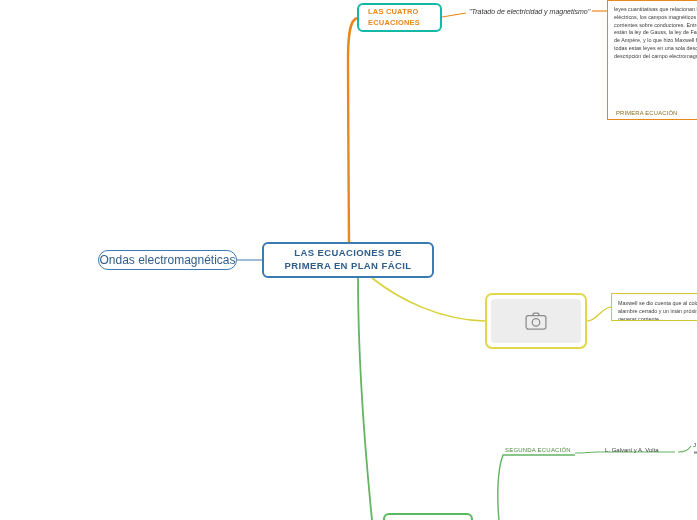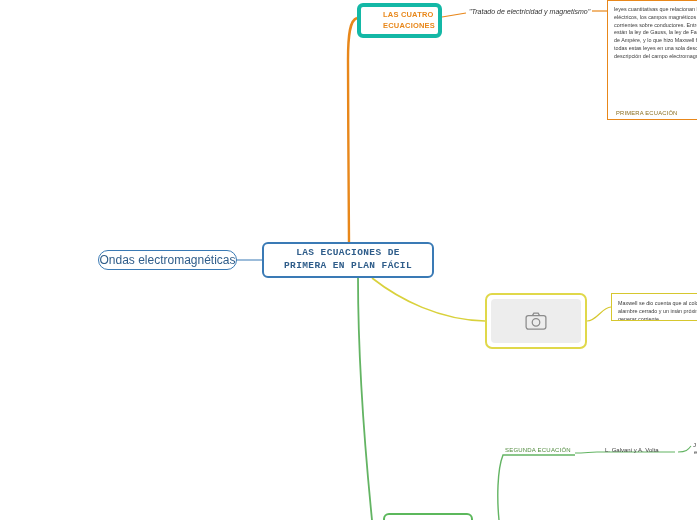--- a/index.html
+++ b/index.html
@@ -36,21 +36,20 @@
     display: flex;
     align-items: center;
     justify-content: center;
     text-align: center;
     font-size: 9.5px;
     font-weight: bold;
     color: #2f5d8a;
     letter-spacing: 0.4px;
     line-height: 1.35;
     padding: 0 6px;
-    font-family: Liberation Mono, monospace;
   }
   
   .leaf-left {
     left: 98px;
     top: 250px;
     width: 139px;
     height: 20px;
     border: 1px solid #3a7ab5;
     border-radius: 10px;
     background: #ffffff;
@@ -58,27 +57,27 @@
     align-items: center;
     justify-content: center;
     font-size: 12px;
     color: #2f5d8a;
   }
   
   .node-orange {
     left: 357px;
     top: 3px;
     width: 85px;
-    height: 35px;
-    border: 4px solid #14b8a6;
+    height: 29px;
+    border: 2px solid #14b8a6;
     border-radius: 6px;
     background: #ffffff;
     display: flex;
     align-items: center;
-    padding-left: 22px;
+    padding-left: 9px;
     font-size: 7.5px;
     font-weight: bold;
     color: #e8871a;
     line-height: 1.35;
     letter-spacing: 0.2px;
   }
   
   .plain-label {
     position: absolute;
     font-size: 7px;

